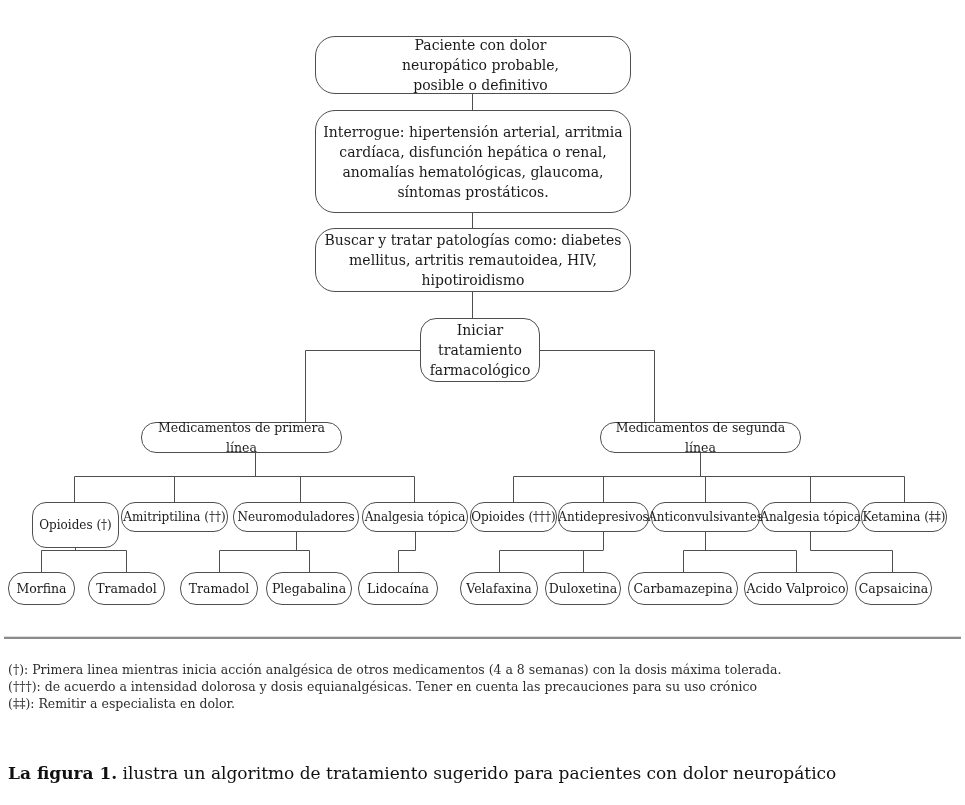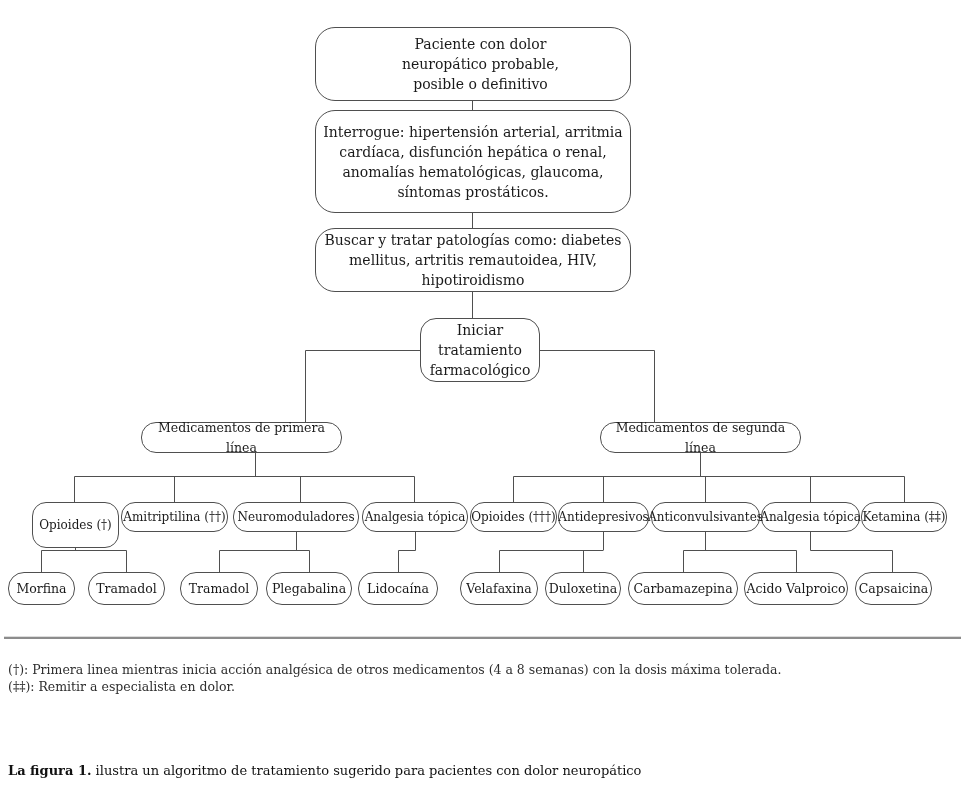--- a/index.html
+++ b/index.html
@@ -21,21 +21,21 @@
   #divider{
     position:absolute;left:4px;top:636px;width:957px;height:2px;
     background:#8c8c8c;border-top:1px solid #dcdcdc;
   }
   #footnotes{
     position:absolute;left:8px;top:661px;width:950px;
     font-size:12.5px;line-height:17px;color:#2e2e2e;
   }
   #caption{
     position:absolute;left:8px;top:763px;width:950px;
-    font-size:13px;color:#111;
+    font-size:17px;color:#111;
   }
   #caption b{font-weight:bold;}
 </style>
 </head>
 <body>
 
 <div id="stage">
 
   <svg id="wires" viewBox="0 0 965 805" xmlns="http://www.w3.org/2000/svg">
     <g fill="none" stroke="#4f4f4f" stroke-width="1">
@@ -70,21 +70,21 @@
       <path d="M499.5 550.5 V572 M583.5 550.5 V572"></path>
 
       <path d="M705.5 532 V550"></path>
       <path d="M683.5 550.5 H796.5"></path>
       <path d="M683.5 550.5 V572 M796.5 550.5 V572"></path>
 
       <path d="M810.5 532 V550.5 H892.5 V572"></path>
     </g>
   </svg>
 
-  <div class="box big" style="left:315px;top:27px;width:316px;height:74px;padding-left:15px;">Paciente con dolor
+  <div class="box big" style="left:315px;top:36px;width:316px;height:58px;padding-left:15px;">Paciente con dolor
 neuropático probable,
 posible o definitivo</div>
 
   <div class="box big" style="left:315px;top:110px;width:316px;height:103px;">Interrogue: hipertensión arterial, arritmia
 cardíaca, disfunción hepática o renal,
 anomalías hematológicas, glaucoma,
 síntomas prostáticos.</div>
 
   <div class="box big" style="left:315px;top:228px;width:316px;height:64px;">Buscar y tratar patologías como: diabetes
 mellitus, artritis remautoidea, HIV,
@@ -116,20 +116,21 @@
   <div class="box leaf" style="left:460px;top:572px;width:78px;height:33px;">Velafaxina</div>
   <div class="box leaf" style="left:545px;top:572px;width:76px;height:33px;">Duloxetina</div>
   <div class="box leaf" style="left:628px;top:572px;width:110px;height:33px;">Carbamazepina</div>
   <div class="box leaf" style="left:744px;top:572px;width:104px;height:33px;">Acido Valproico</div>
   <div class="box leaf" style="left:855px;top:572px;width:77px;height:33px;">Capsaicina</div>
 
   <div id="divider"></div>
 
   <div id="footnotes">
     <div>(†): Primera linea mientras inicia acción analgésica de otros medicamentos (4 a 8 semanas) con la dosis máxima tolerada.</div>
+    <div>(†††): de acuerdo a intensidad dolorosa y dosis equianalgésicas. Tener en cuenta las precauciones para su uso crónico</div>
     <div>(‡‡): Remitir a especialista en dolor.</div>
   </div>
 
   <div id="caption">
     <b>La figura 1.</b><span> ilustra un algoritmo de tratamiento sugerido para pacientes con dolor neuropático</span>
   </div>
 
 </div>
 
 </body></html>

